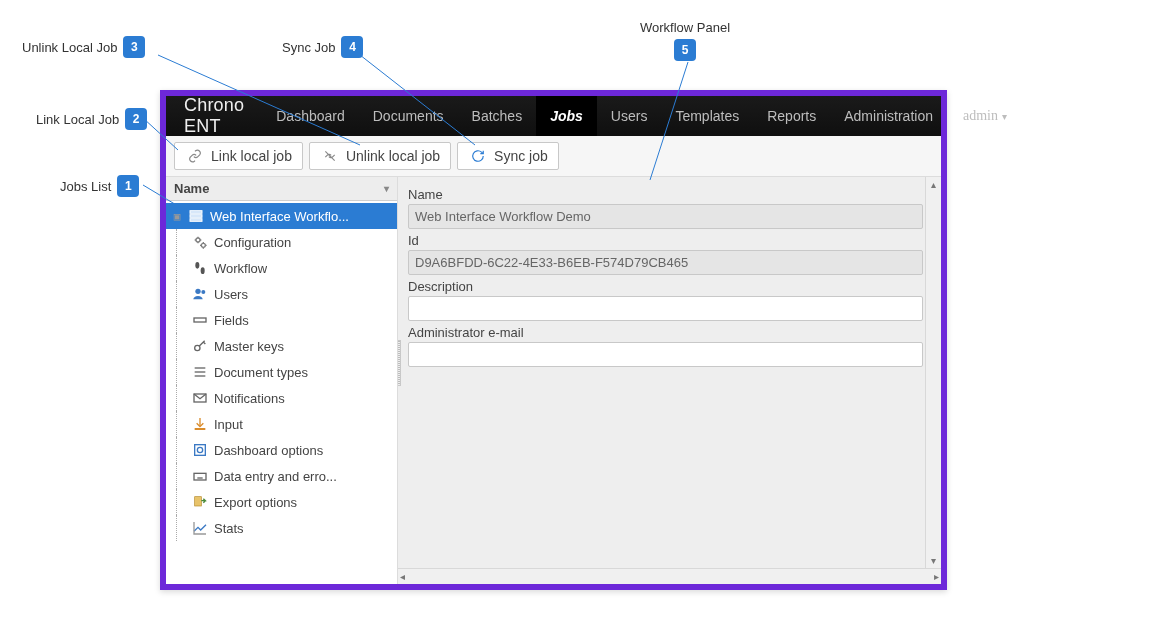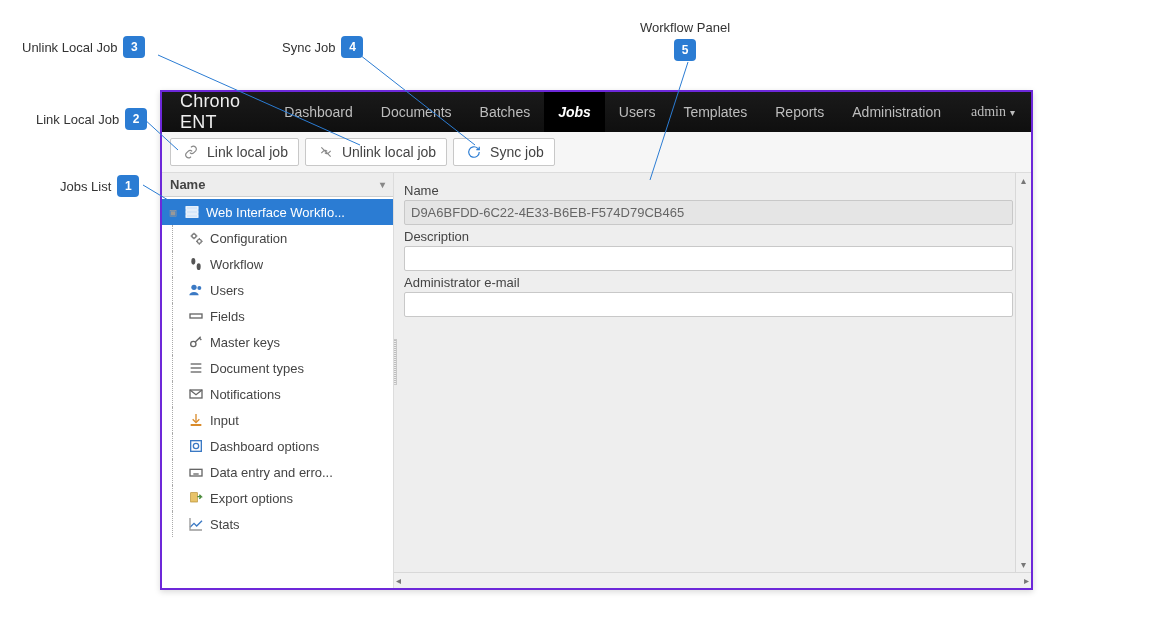--- a/index.html
+++ b/index.html
@@ -41,23 +41,23 @@
     position: absolute;
     top: 0; left: 0;
     width: 1157px; height: 621px;
     pointer-events: none;
     z-index: 50;
   }
   .app {
     position: absolute;
     left: 160px;
     top: 90px;
-    width: 873px;
+    width: 787px;
     height: 500px;
-    border: 2px solid #6d28d9;
+    border: 6px solid #6d28d9;
     box-shadow: 0 2px 6px rgba(0,0,0,0.15);
     background: #fff;
     display: flex;
     flex-direction: column;
   }
   .navbar {
     background: linear-gradient(#1a1a1a,#0f0f0f);
     color: #ccc;
     height: 40px;
     display: flex;
@@ -495,20 +495,22 @@
           <span class="tree-label">Stats</span>
         </div>
 
       </div>
     </div>
 
     <div class="settings">
       <div class="splitter"></div>
       <div class="settings-inner">
         <div class="field-label">Name</div>
+        <input class="field-input" readonly="" value="Web Interface Workflow Demo" style="">
+        <div class="field-label">Id</div>
         <input class="field-input" readonly="" value="D9A6BFDD-6C22-4E33-B6EB-F574D79CB465" style="">
         <div class="field-label">Description</div>
         <input class="field-input" value="" style="">
         <div class="field-label">Administrator e-mail</div>
         <input class="field-input" value="" style="">
       </div>
       <div class="vscroll">
         <span>▴</span>
         <span>▾</span>
       </div>

